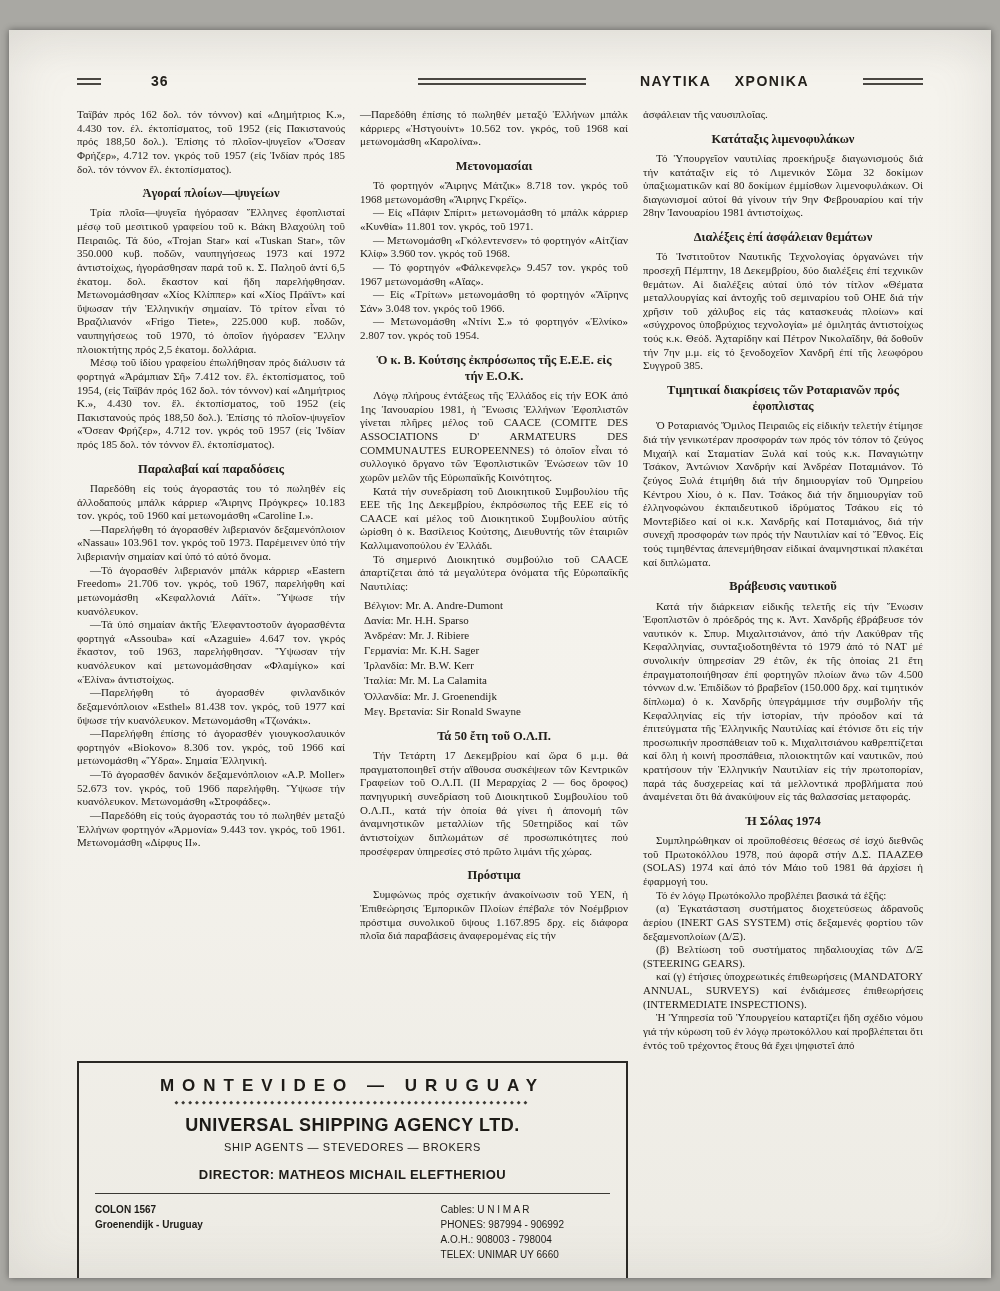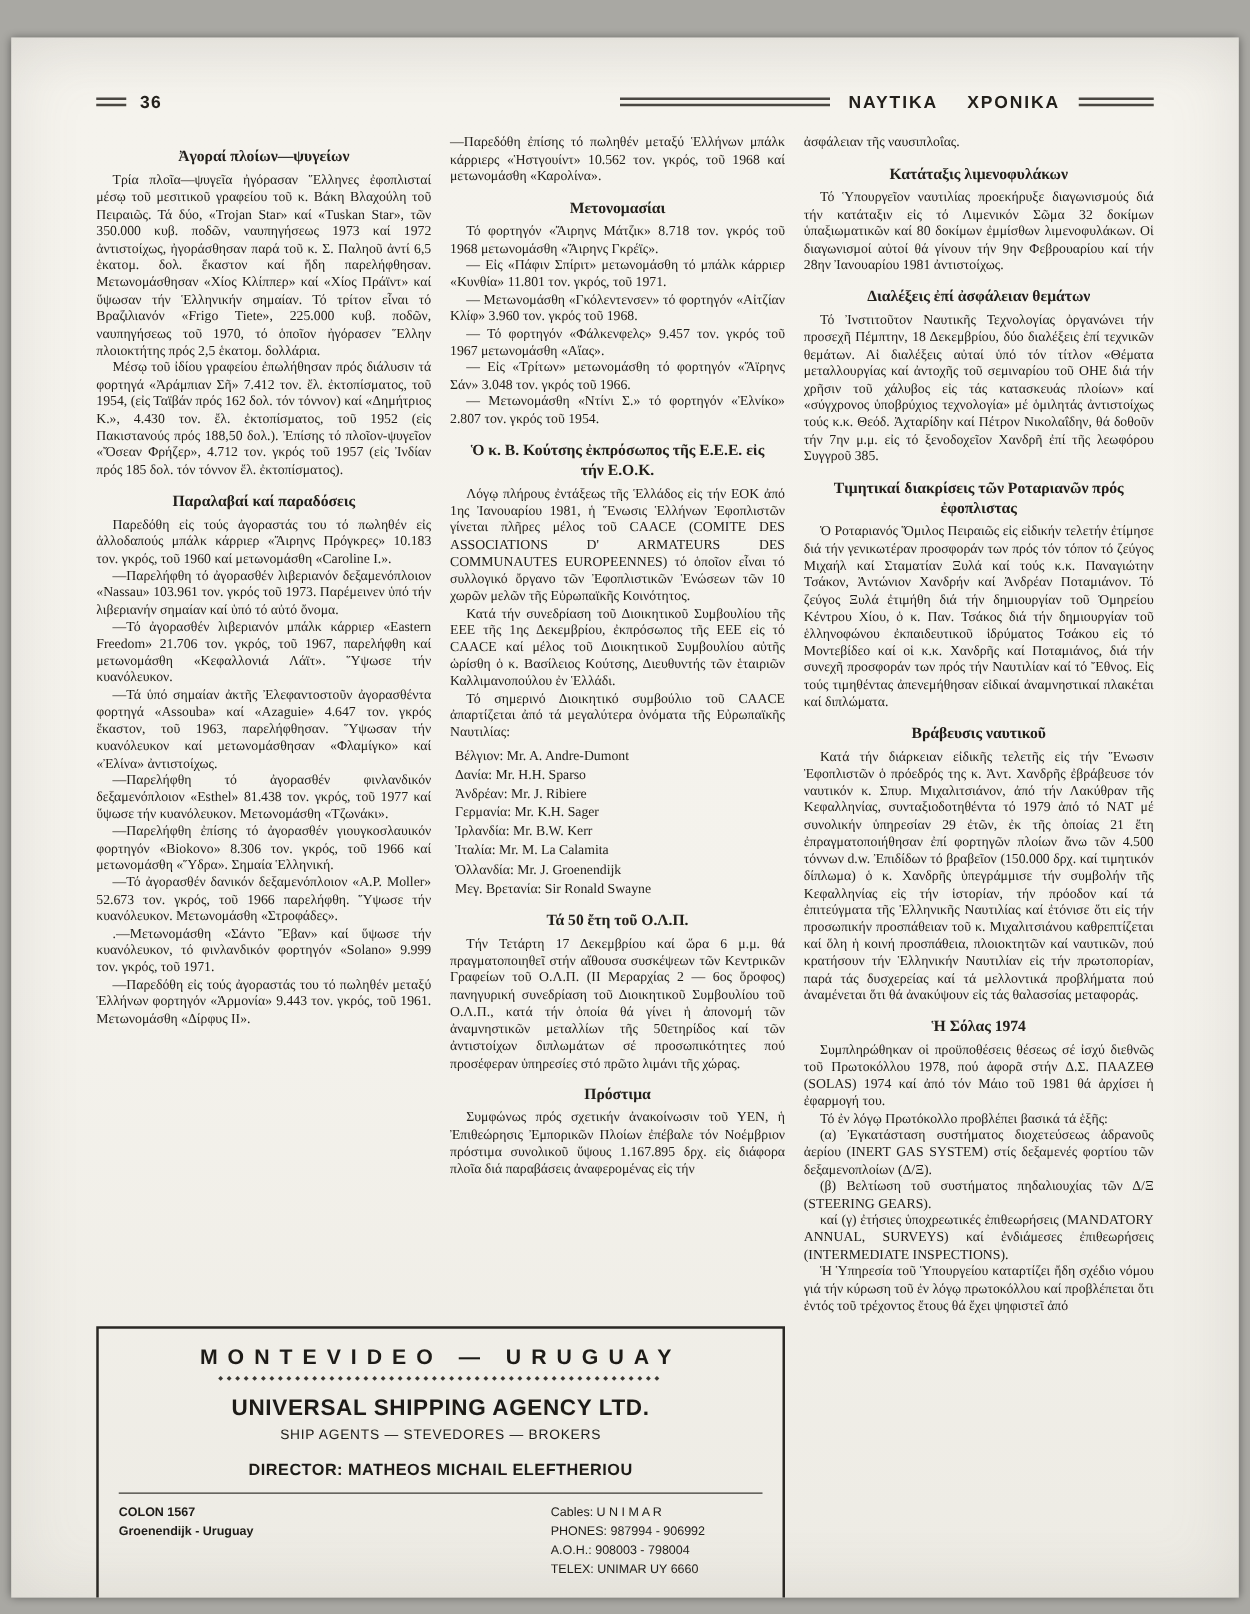--- a/index.html
+++ b/index.html
@@ -5,21 +5,21 @@
   * { margin:0; padding:0; box-sizing:border-box; }
   html,body { width:1000px; height:1291px; }
   body { background:#a9a8a3; font-family:"Liberation Serif", serif; color:#23201b; position:relative; overflow:hidden; }
   .scan { position:absolute; inset:0; background:#a9a8a3; }
   .page {
     position:absolute; left:9px; right:9px; top:30px; bottom:13px;
     background:linear-gradient(180deg,#eeece6 0,#f5f3ed 45px,#f4f2ec 60%,#edebe4 100%);
     box-shadow:0 0 7px rgba(0,0,0,.45), inset 0 0 55px rgba(120,115,105,.16);
     padding:42px 68px 24px; overflow:hidden;
   }
-  .hdr { display:flex; align-items:center; height:18px; margin-bottom:18px; font-family:"Liberation Sans",sans-serif; }
+  .hdr { display:flex; align-items:center; height:18px; margin-bottom:18px; font-family:"Liberation Sans",sans-serif;gap:39px; }
   .dbl { border-top:2px solid #4a4742; border-bottom:2px solid #4a4742; height:7px; }
   .dbl.lead { width:24px; margin-right:11px; }
   .pagenum { font-weight:bold; font-size:14px; letter-spacing:1px; }
   .dbl.mid { width:168px; margin-left:auto; margin-right:15px; }
   .masthead { font-weight:bold; font-size:14px; letter-spacing:1.5px; word-spacing:18px; }
   .dbl.tail { width:60px; margin-left:15px; }
   .content { display:flex; gap:15px; }
   .colwrap-left { flex:0 0 551px; display:flex; flex-direction:column; }
   .two-cols { display:flex; gap:15px; height:942px; overflow:hidden; }
   .col { flex:1; font-size:11px; line-height:1.24; text-align:justify; }
@@ -52,32 +52,32 @@
       <span class="masthead">ΝΑΥΤΙΚΑ ΧΡΟΝΙΚΑ</span>
       <span class="dbl tail"></span>
     </div>
 
     <div class="content">
 
       <div class="colwrap-left">
         <div class="two-cols">
 
           <section class="col">
+            <p class="cont">Ταϊβάν πρός 162 δολ. τόν τόννον) καί «Δημήτριος Κ.», 4.430 τον. έλ. έκτοπίσματος, τοῦ 1952 (εἰς Πακιστανούς πρός 188,50 δολ.). Ἐπίσης τό πλοῖον-ψυγεῖον «Ὄσεαν Φρήζερ», 4.712 τον. γκρός τοῦ 1957 (εἰς Ἰνδίαν πρός 185 δολ. τόν τόννον ἔλ. ἐκτοπίσματος).</p>
             <h3 class="sec">Ἀγοραί πλοίων—ψυγείων</h3>
             <p>Τρία πλοῖα—ψυγεῖα ἠγόρασαν Ἕλληνες ἐφοπλισταί μέσῳ τοῦ μεσιτικοῦ γραφείου τοῦ κ. Βάκη Βλαχούλη τοῦ Πειραιῶς. Τά δύο, «Trojan Star» καί «Tuskan Star», τῶν 350.000 κυβ. ποδῶν, ναυπηγήσεως 1973 καί 1972 ἀντιστοίχως, ἠγοράσθησαν παρά τοῦ κ. Σ. Παληοῦ ἀντί 6,5 ἑκατομ. δολ. ἕκαστον καί ἤδη παρελήφθησαν. Μετωνομάσθησαν «Χίος Κλίππερ» καί «Χίος Πράϊντ» καί ὕψωσαν τήν Ἑλληνικήν σημαίαν. Τό τρίτον εἶναι τό Βραζιλιανόν «Frigo Tiete», 225.000 κυβ. ποδῶν, ναυπηγήσεως τοῦ 1970, τό ὁποῖον ἠγόρασεν Ἕλλην πλοιοκτήτης πρός 2,5 ἑκατομ. δολλάρια.</p>
             <p>Μέσῳ τοῦ ἰδίου γραφείου ἐπωλήθησαν πρός διάλυσιν τά φορτηγά «Ἀράμπιαν Σῆ» 7.412 τον. ἔλ. ἐκτοπίσματος, τοῦ 1954, (εἰς Ταϊβάν πρός 162 δολ. τόν τόννον) καί «Δημήτριος Κ.», 4.430 τον. ἔλ. ἐκτοπίσματος, τοῦ 1952 (εἰς Πακιστανούς πρός 188,50 δολ.). Ἐπίσης τό πλοῖον-ψυγεῖον «Ὄσεαν Φρήζερ», 4.712 τον. γκρός τοῦ 1957 (εἰς Ἰνδίαν πρός 185 δολ. τόν τόννον ἔλ. ἐκτοπίσματος).</p>
             <h3 class="sec">Παραλαβαί καί παραδόσεις</h3>
             <p>Παρεδόθη εἰς τούς ἀγοραστάς του τό πωληθέν εἰς ἀλλοδαπούς μπάλκ κάρριερ «Ἄιρηνς Πρόγκρες» 10.183 τον. γκρός, τοῦ 1960 καί μετωνομάσθη «Caroline I.».</p>
             <p>—Παρελήφθη τό ἀγορασθέν λιβεριανόν δεξαμενόπλοιον «Nassau» 103.961 τον. γκρός τοῦ 1973. Παρέμεινεν ὑπό τήν λιβεριανήν σημαίαν καί ὑπό τό αὐτό ὄνομα.</p>
             <p>—Τό ἀγορασθέν λιβεριανόν μπάλκ κάρριερ «Eastern Freedom» 21.706 τον. γκρός, τοῦ 1967, παρελήφθη καί μετωνομάσθη «Κεφαλλονιά Λάϊτ». Ὕψωσε τήν κυανόλευκον.</p>
             <p>—Τά ὑπό σημαίαν ἀκτῆς Ἐλεφαντοστοῦν ἀγορασθέντα φορτηγά «Assouba» καί «Azaguie» 4.647 τον. γκρός ἕκαστον, τοῦ 1963, παρελήφθησαν. Ὕψωσαν τήν κυανόλευκον καί μετωνομάσθησαν «Φλαμίγκο» καί «Ἐλίνα» ἀντιστοίχως.</p>
             <p>—Παρελήφθη τό ἀγορασθέν φινλανδικόν δεξαμενόπλοιον «Esthel» 81.438 τον. γκρός, τοῦ 1977 καί ὕψωσε τήν κυανόλευκον. Μετωνομάσθη «Τζωνάκι».</p>
             <p>—Παρελήφθη ἐπίσης τό ἀγορασθέν γιουγκοσλαυικόν φορτηγόν «Biokovo» 8.306 τον. γκρός, τοῦ 1966 καί μετωνομάσθη «Ὕδρα». Σημαία Ἑλληνική.</p>
             <p>—Τό ἀγορασθέν δανικόν δεξαμενόπλοιον «A.P. Moller» 52.673 τον. γκρός, τοῦ 1966 παρελήφθη. Ὕψωσε τήν κυανόλευκον. Μετωνομάσθη «Στροφάδες».</p>
-            <p>.—Μετωνομάσθη «Σάντο Ἔβαν» καί ὕψωσε τήν κυανόλευκον, τό φινλανδικόν φορτηγόν «Solano» 9.999 τον. γκρός, τοῦ 1971.</p>
             <p>—Παρεδόθη εἰς τούς ἀγοραστάς του τό πωληθέν μεταξύ Ἑλλήνων φορτηγόν «Ἁρμονία» 9.443 τον. γκρός, τοῦ 1961. Μετωνομάσθη «Δίρφυς ΙΙ».</p>
           </section>
 
           <section class="col">
             <p class="cont">—Παρεδόθη ἐπίσης τό πωληθέν μεταξύ Ἑλλήνων μπάλκ κάρριερς «Ἡστγουίντ» 10.562 τον. γκρός, τοῦ 1968 καί μετωνομάσθη «Καρολίνα».</p>
             <h3 class="sec">Μετονομασίαι</h3>
             <p>Τό φορτηγόν «Ἄιρηνς Μάτζικ» 8.718 τον. γκρός τοῦ 1968 μετωνομάσθη «Ἄιρηνς Γκρέϊς».</p>
             <p>— Εἰς «Πάφιν Σπίριτ» μετωνομάσθη τό μπάλκ κάρριερ «Κυνθία» 11.801 τον. γκρός, τοῦ 1971.</p>
             <p>— Μετωνομάσθη «Γκόλεντενσεν» τό φορτηγόν «Αἰτζίαν Κλίφ» 3.960 τον. γκρός τοῦ 1968.</p>
             <p>— Τό φορτηγόν «Φάλκενφελς» 9.457 τον. γκρός τοῦ 1967 μετωνομάσθη «Αἴας».</p>

